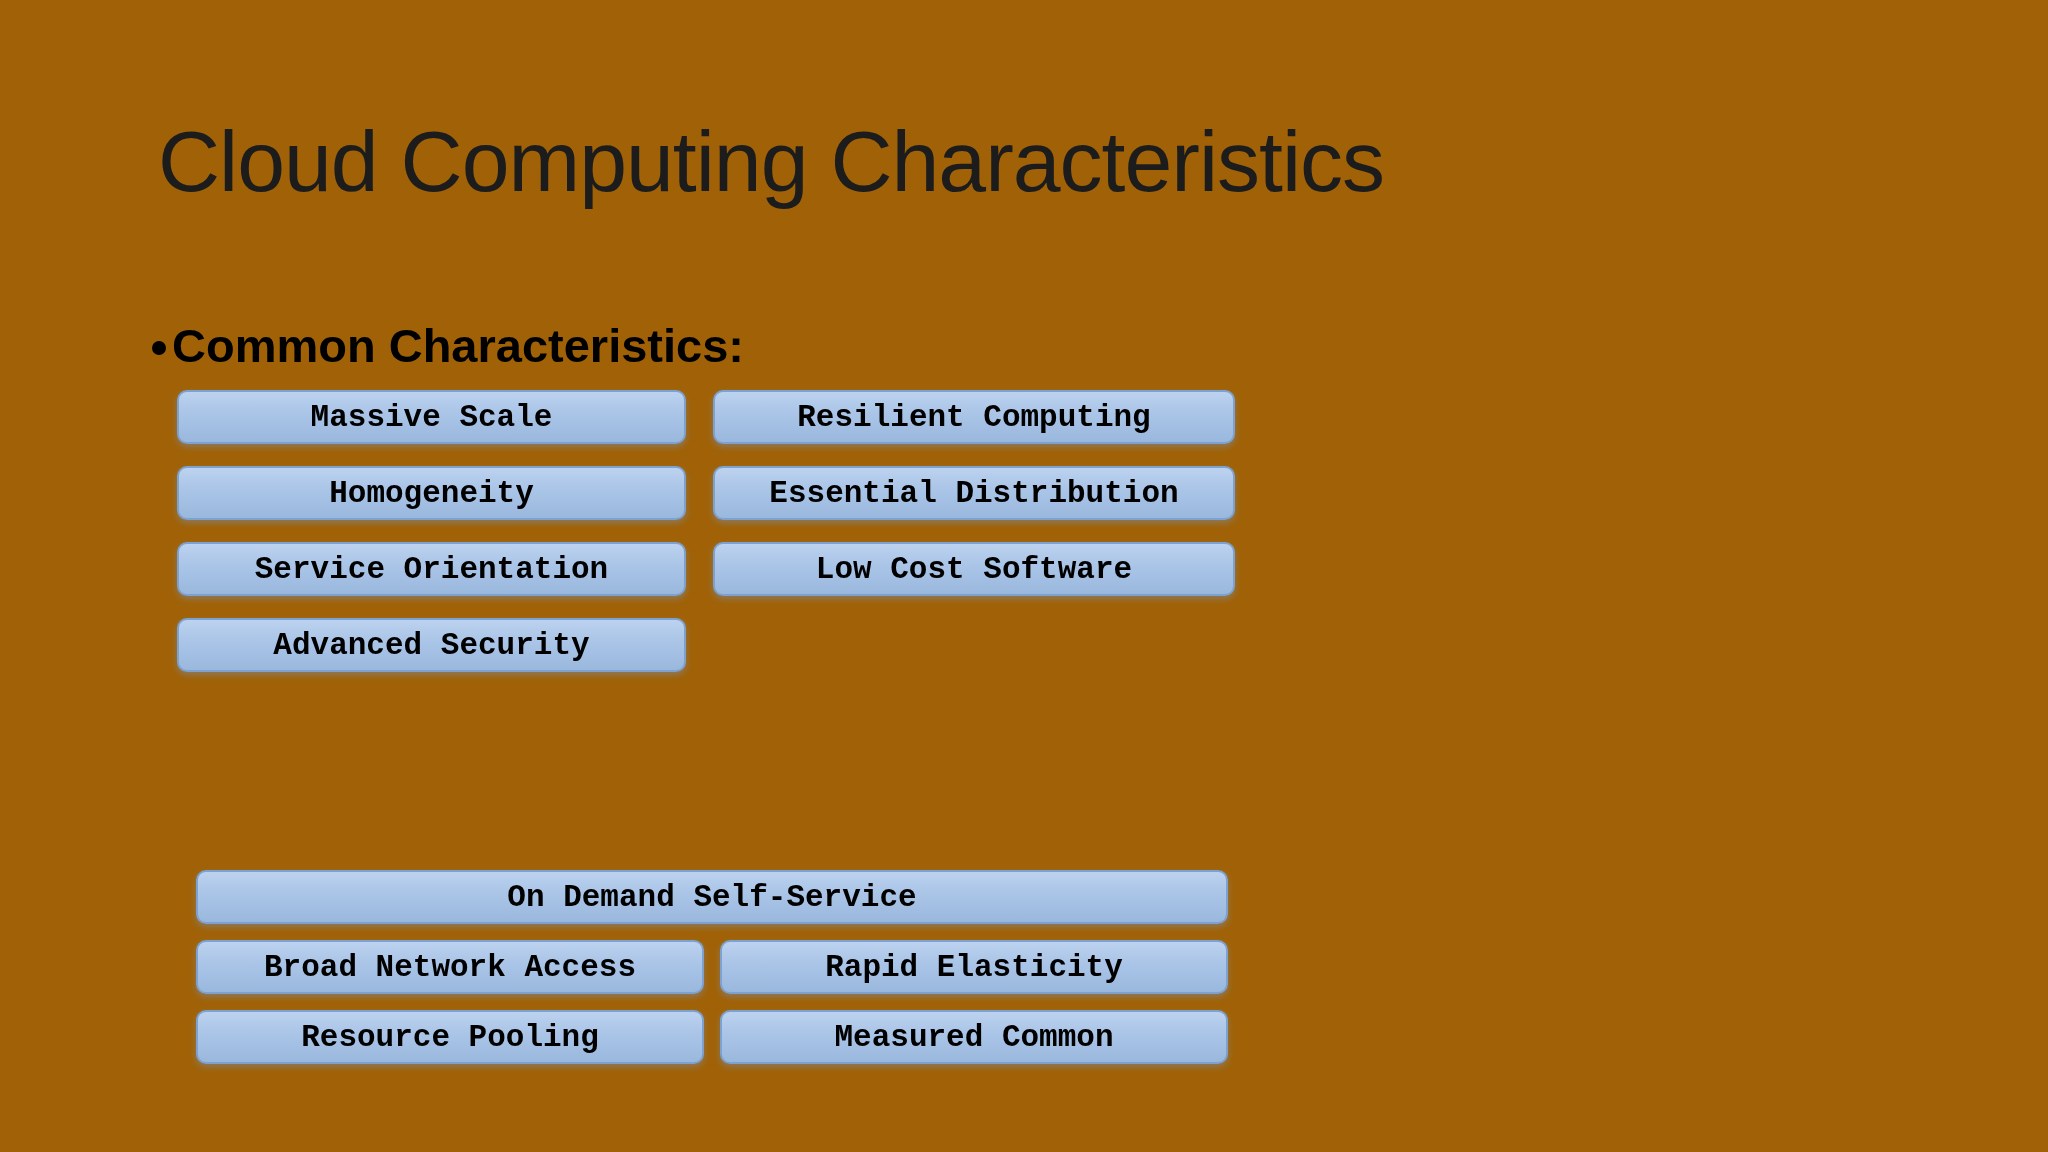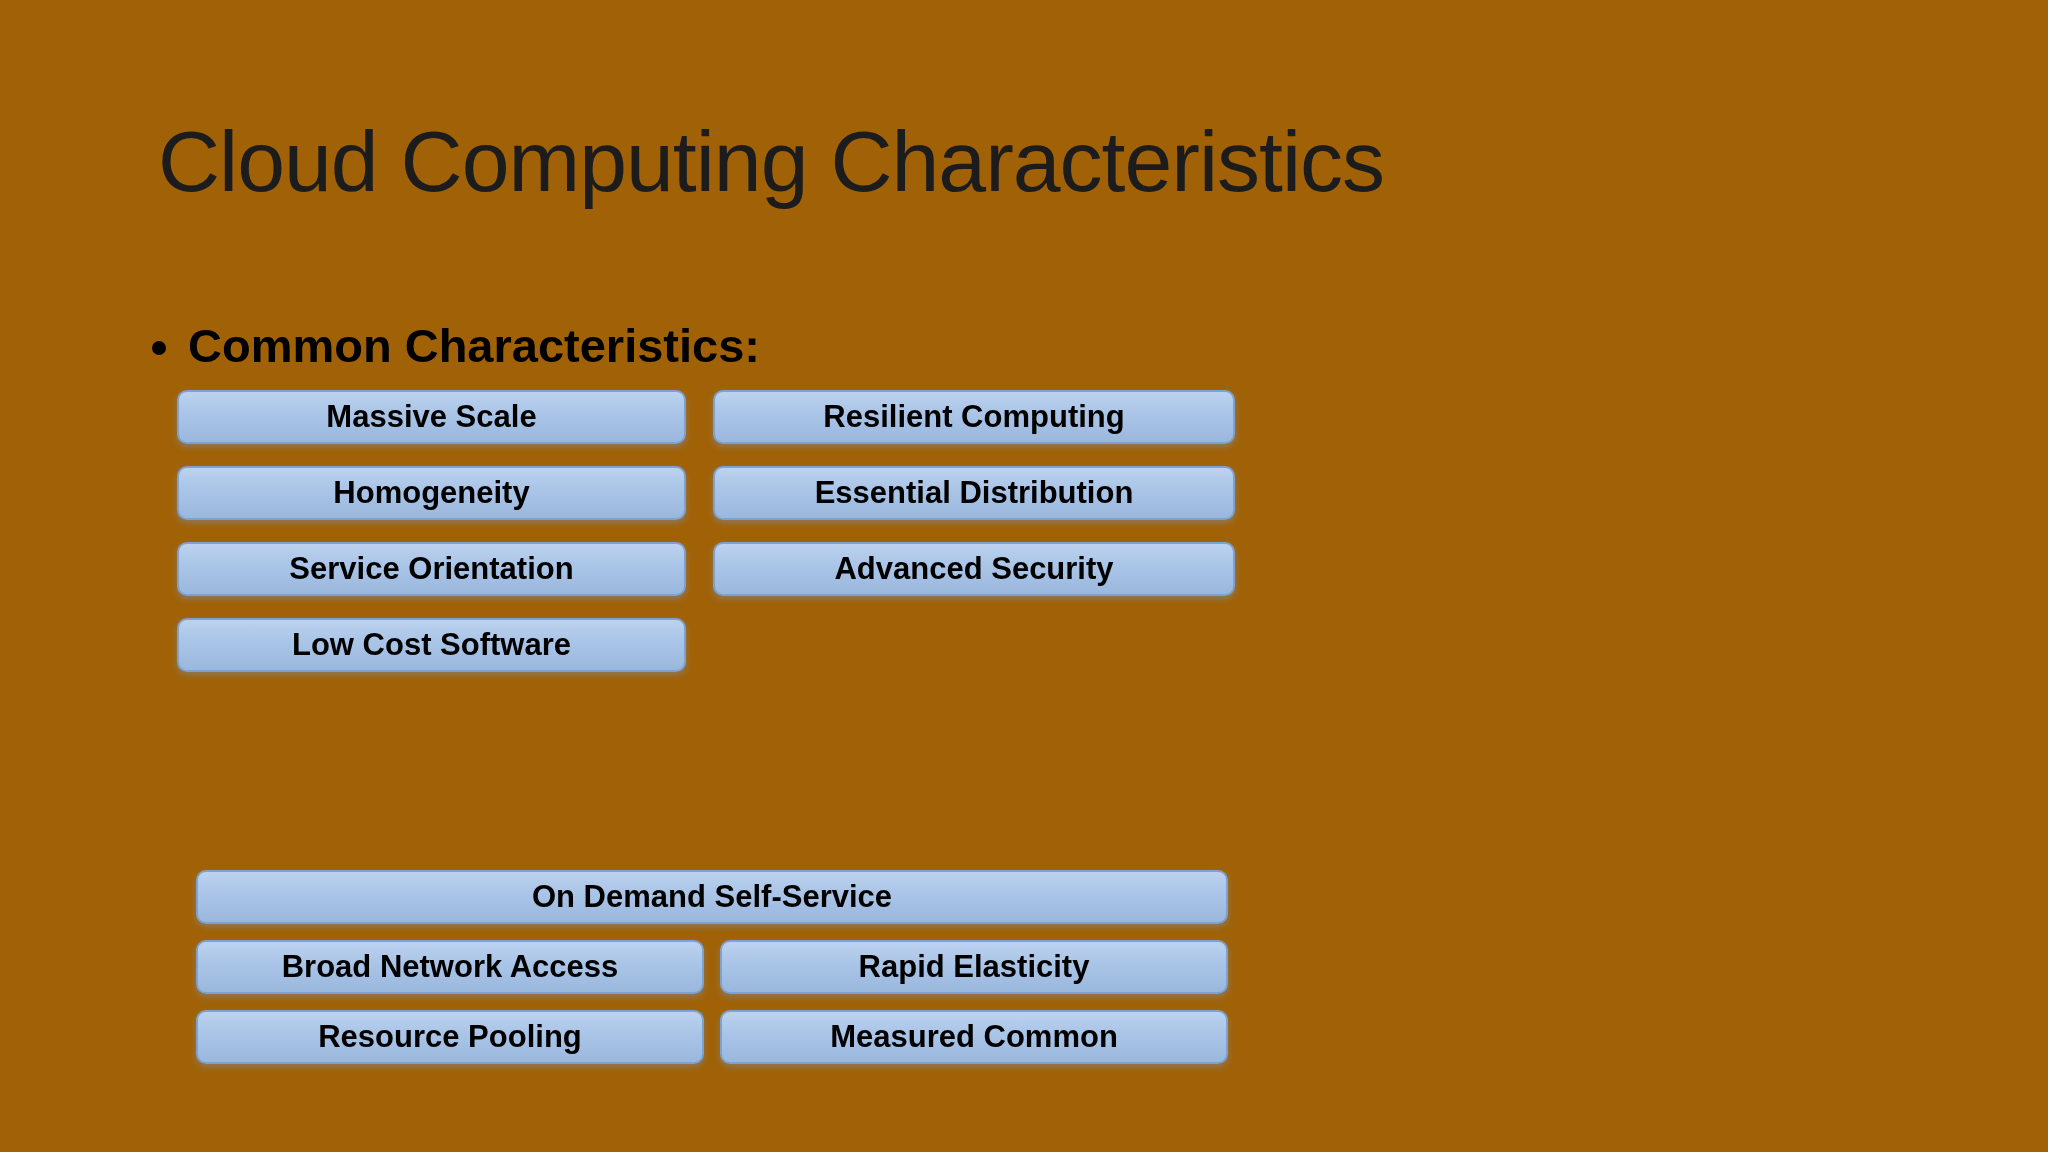--- a/index.html
+++ b/index.html
@@ -26,21 +26,21 @@
     color: #1c1c1c;
     letter-spacing: -1px;
     white-space: nowrap;
   }
   .common-heading {
     position: absolute;
     left: 152px;
     top: 318px;
     display: flex;
     align-items: center;
-    gap: 22px;
+    gap: 6px;
   }
   .bullet-dot {
     width: 14px;
     height: 14px;
     border-radius: 50%;
     background: #000000;
     flex: 0 0 auto;
     margin-top: 4px;
   }
   .common-heading .heading-text {
@@ -86,20 +86,21 @@
     border-radius: 10px;
     background: linear-gradient(180deg, #bcd2ef 0%, #a9c4e7 45%, #9ab8dd 100%);
     box-shadow: 0 3px 6px rgba(120, 150, 195, 0.45);
     display: flex;
     align-items: center;
     justify-content: center;
     font-size: 31px;
     font-weight: bold;
     color: #000000;
     white-space: nowrap;
+    font-family: Liberation Mono, monospace;
   }
   .btn.full-row {
     grid-column: 1 / -1;
   }
 </style>
 </head>
 <body>
 
 <div class="slide">
 
@@ -109,22 +110,22 @@
     <span class="bullet-dot"></span>
     <span class="heading-text">Common Characteristics:</span>
   </div>
 
   <div class="common-grid">
     <div class="btn">Massive Scale</div>
     <div class="btn">Resilient Computing</div>
     <div class="btn">Homogeneity</div>
     <div class="btn">Essential Distribution</div>
     <div class="btn">Service Orientation</div>
+    <div class="btn">Low Cost Software</div>
     <div class="btn">Advanced Security</div>
-    <div class="btn">Low Cost Software</div>
   </div>
 
 
   <div class="essential-grid">
     <div class="btn full-row">On Demand Self-Service</div>
     <div class="btn">Broad Network Access</div>
     <div class="btn">Rapid Elasticity</div>
     <div class="btn">Resource Pooling</div>
     <div class="btn">Measured Common</div>
   </div>

